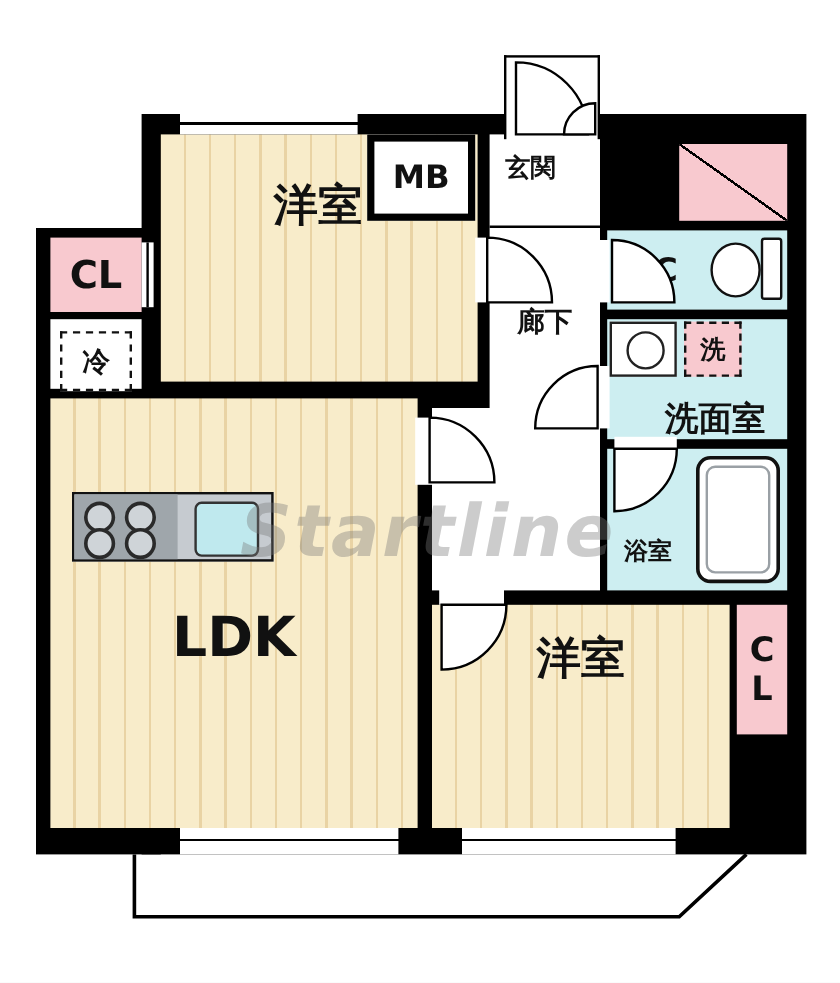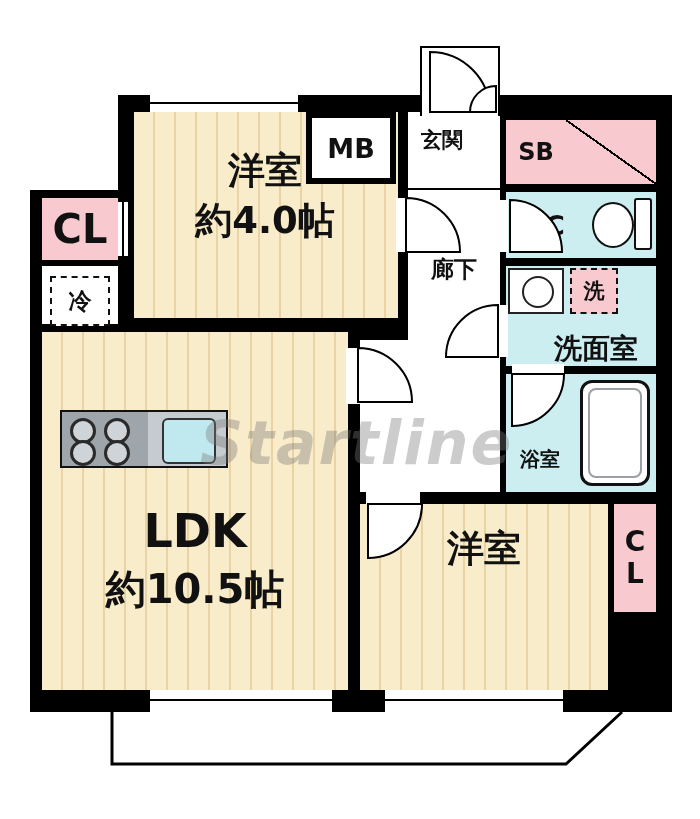--- a/index.html
+++ b/index.html
@@ -26,25 +26,22 @@
 <div class="plan">
 
   <div class="abs wall" style="left:118px;top:95px;width:554px;height:617px"></div>
   <div class="abs wall" style="left:30px;top:190px;width:104px;height:522px"></div>
 
   <div class="abs stripes" style="left:134px;top:112px;width:264px;height:206px"></div>
   <div class="abs white" style="left:408px;top:112px;width:92px;height:228px"></div>
   <div class="abs white" style="left:360px;top:340px;width:140px;height:152px"></div>
   <div class="abs stripes" style="left:42px;top:332px;width:306px;height:358px"></div>
   <div class="abs white" style="left:42px;top:266px;width:76px;height:58px"></div>
-  <div class="abs pink cbox" style="left:42px;top:198px;width:76px;height:62px;font-size:40px">
+  <div class="abs pink cbox" style="left:42px;top:198px;width:76px;height:62px;font-size:32px">
       <span>CL</span>
-    </div>
-  <div class="abs pink cbox" style="left:506px;top:120px;width:60px;height:64px;font-size:24px">
-      <span>SB</span>
     </div>
   <div class="abs pink" style="left:566px;top:120px;width:90px;height:64px;background-image:linear-gradient(to top right,transparent calc(50% - 1px),#000 calc(50% - 1px),#000 calc(50% + 1px),transparent calc(50% + 1px))"></div>
   <div class="abs blue" style="left:506px;top:192px;width:150px;height:66px"></div>
   <div class="abs blue" style="left:506px;top:266px;width:150px;height:100px"></div>
   <div class="abs blue" style="left:506px;top:374px;width:150px;height:118px"></div>
   <div class="abs stripes" style="left:360px;top:504px;width:248px;height:186px"></div>
   <div class="abs pink cbox" style="left:614px;top:504px;width:42px;height:108px;font-size:28px;flex-direction:column;line-height:1.15">
     <span>C</span>
     <span>L</span>
   </div>
@@ -87,30 +84,28 @@
 
   <div class="abs" style="left:634px;top:198px;width:18px;height:52px;background:#fff;border:2px solid #111;border-radius:3px;box-sizing:border-box"></div>
   <div class="abs" style="left:592px;top:202px;width:42px;height:46px;background:#fff;border:2px solid #111;border-radius:50%;box-sizing:border-box"></div>
 
   <div class="abs" style="left:580px;top:380px;width:70px;height:106px;background:#fff;border:3px solid #111;border-radius:12px;box-sizing:border-box">
     <div style="position:absolute;left:5px;top:5px;right:5px;bottom:5px;border:2px solid #9aa0a5;border-radius:8px"></div>
   </div>
 
   <div class="lbl" style="left:140px;top:146px;width:250px;font-size:37px">
     <div>洋室</div>
-    <div>約4.0帖</div>
   </div>
   <div class="lbl" style="left:410px;top:126px;width:64px;font-size:21px">玄関</div>
   <div class="lbl" style="left:512px;top:208px;width:56px;font-size:27px">WC</div>
   <div class="lbl" style="left:410px;top:254px;width:88px;font-size:23px">廊下</div>
   <div class="lbl" style="left:540px;top:330px;width:112px;font-size:28px">洗面室</div>
   <div class="lbl" style="left:504px;top:446px;width:72px;font-size:20px">浴室</div>
   <div class="lbl" style="left:55px;top:500px;width:280px">
     <div style="font-size:46px">LDK</div>
-    <div style="font-size:40px">約10.5帖</div>
   </div>
   <div class="lbl" style="left:362px;top:524px;width:244px;font-size:37px">
     <div>洋室</div>
   </div>
 
   <svg class="abs" width="700" height="819" viewBox="0 0 700 819" style="left:0;top:0;pointer-events:none">
     <path class="door" d="M430,112 L430,52 A60,60 0 0 1 490,112 Z"></path>
     <path class="door" d="M496,112 L496,86 A26,26 0 0 0 470,112 Z"></path>
     <path class="door" d="M406,252 L406,198 A54,54 0 0 1 460,252 Z"></path>
     <path class="door" d="M510,252 L510,200 A52,52 0 0 1 562,252 Z"></path>

